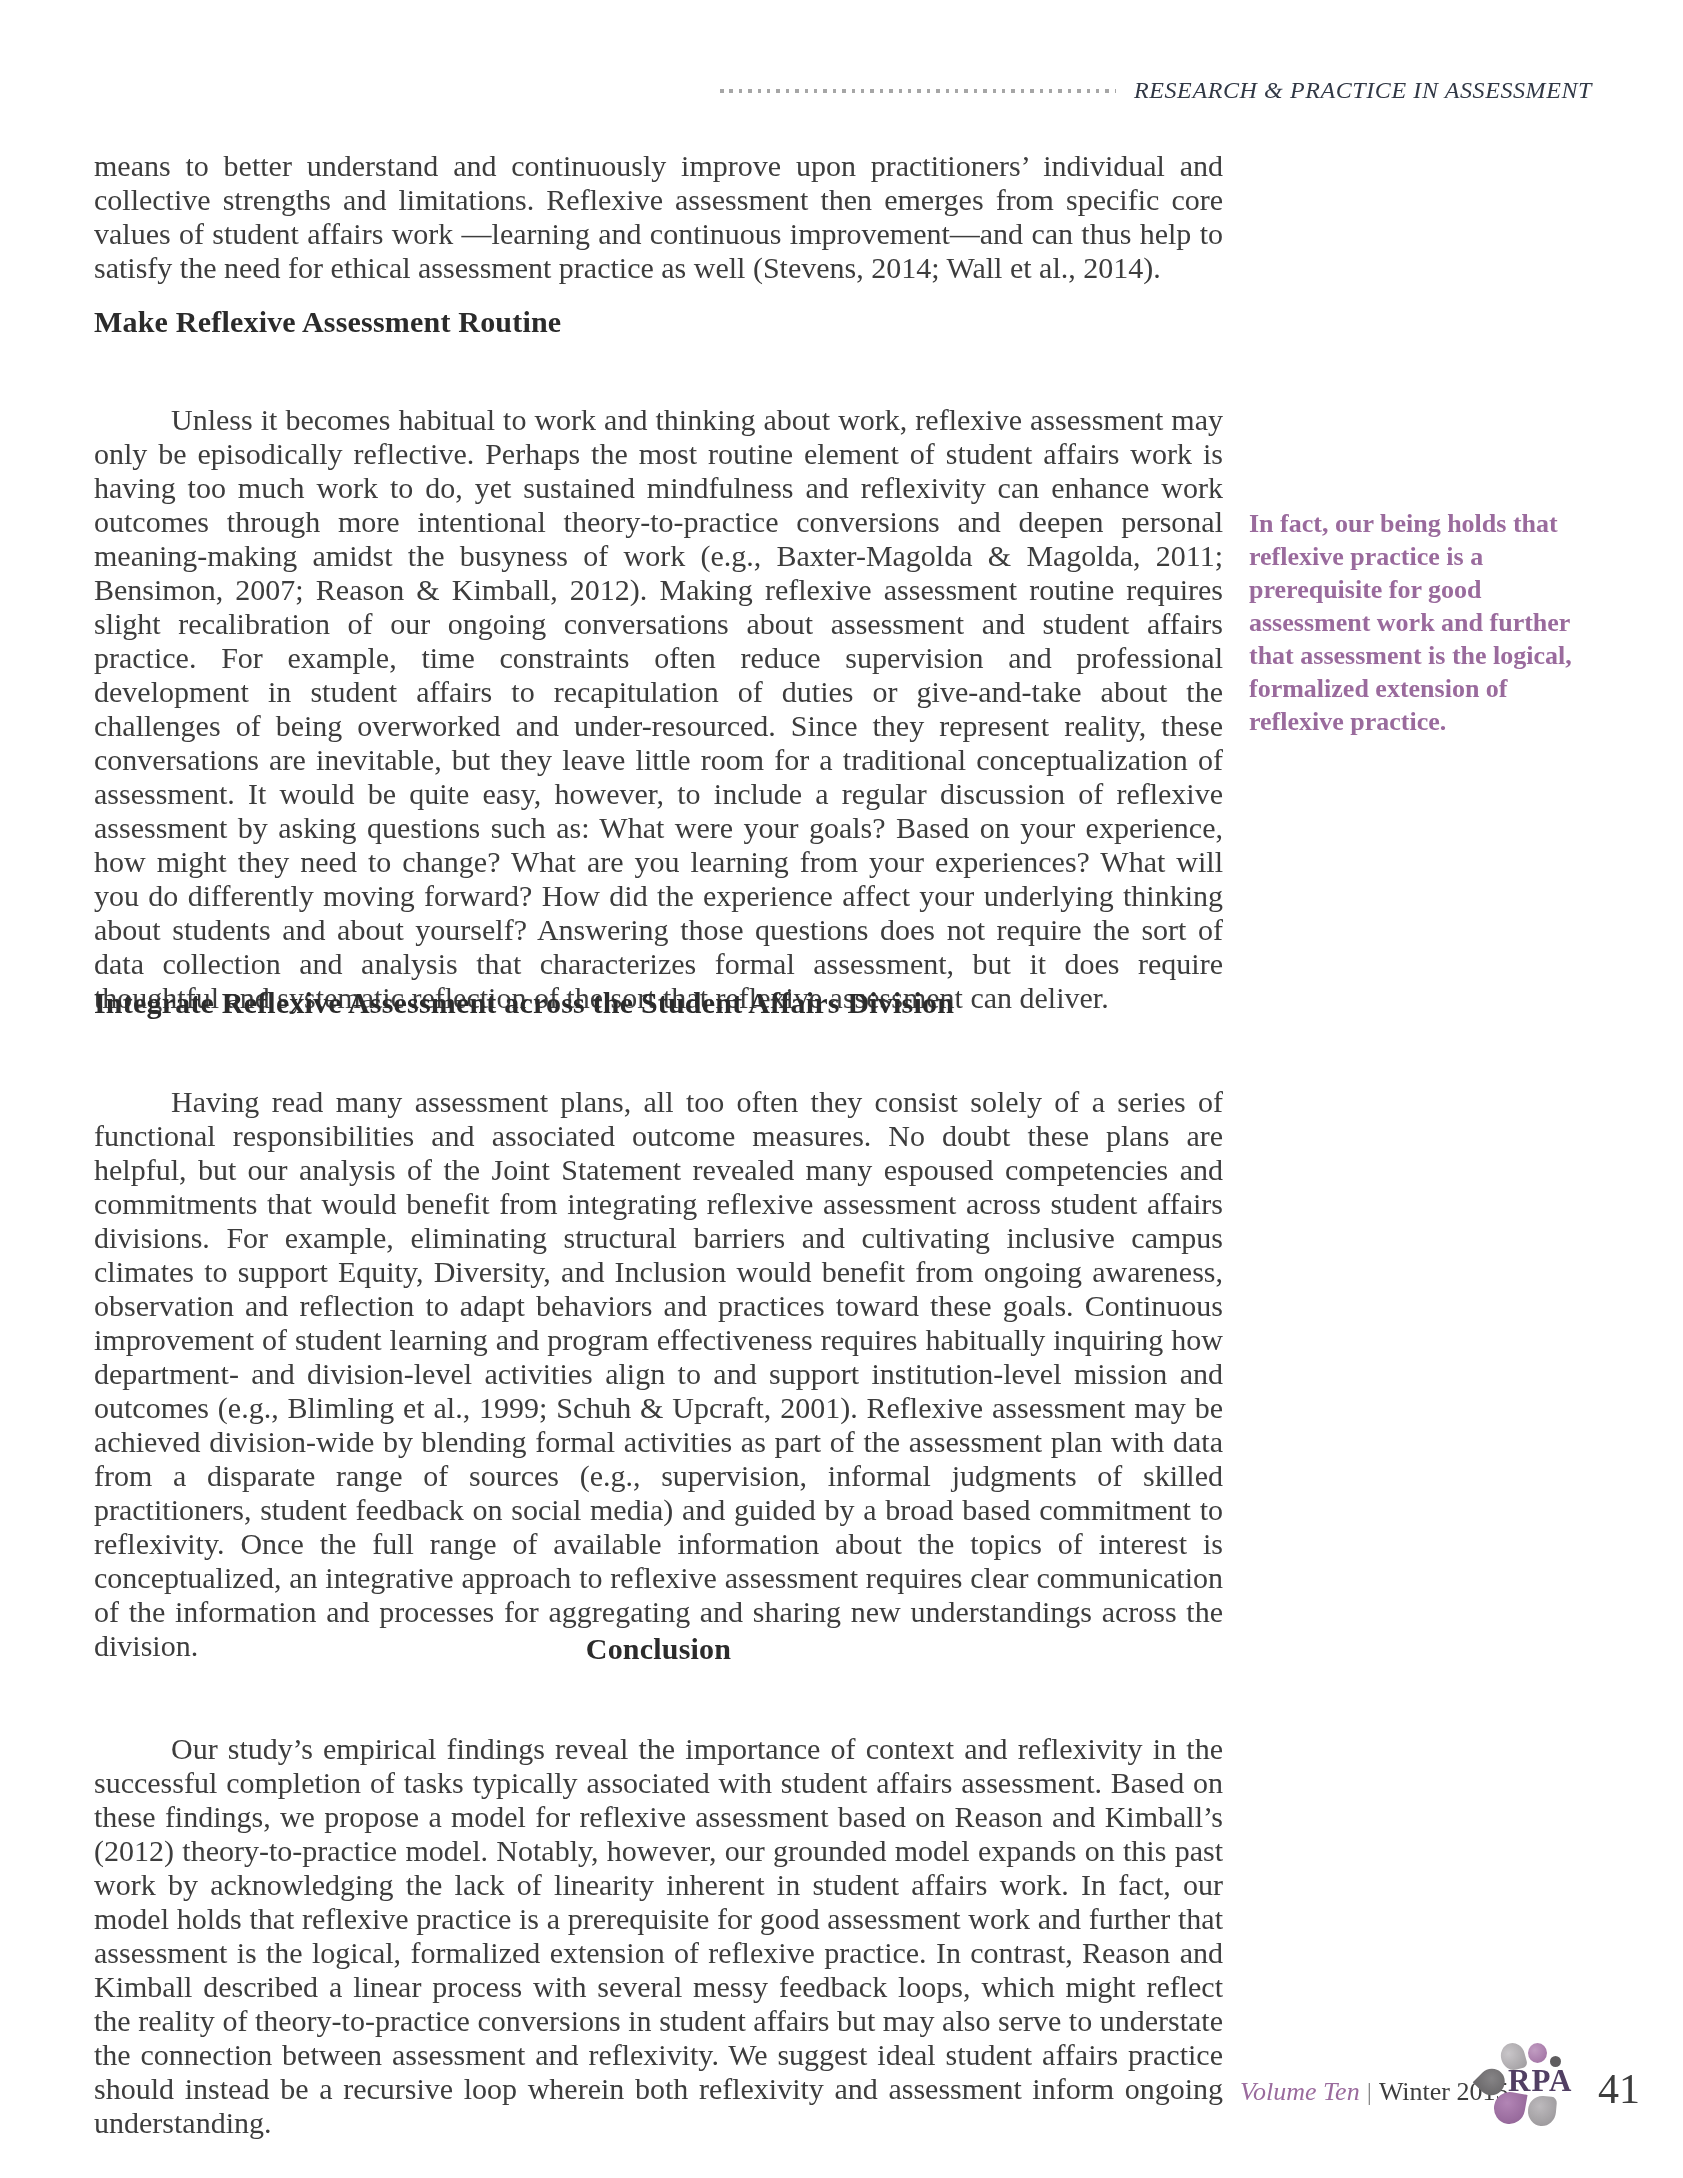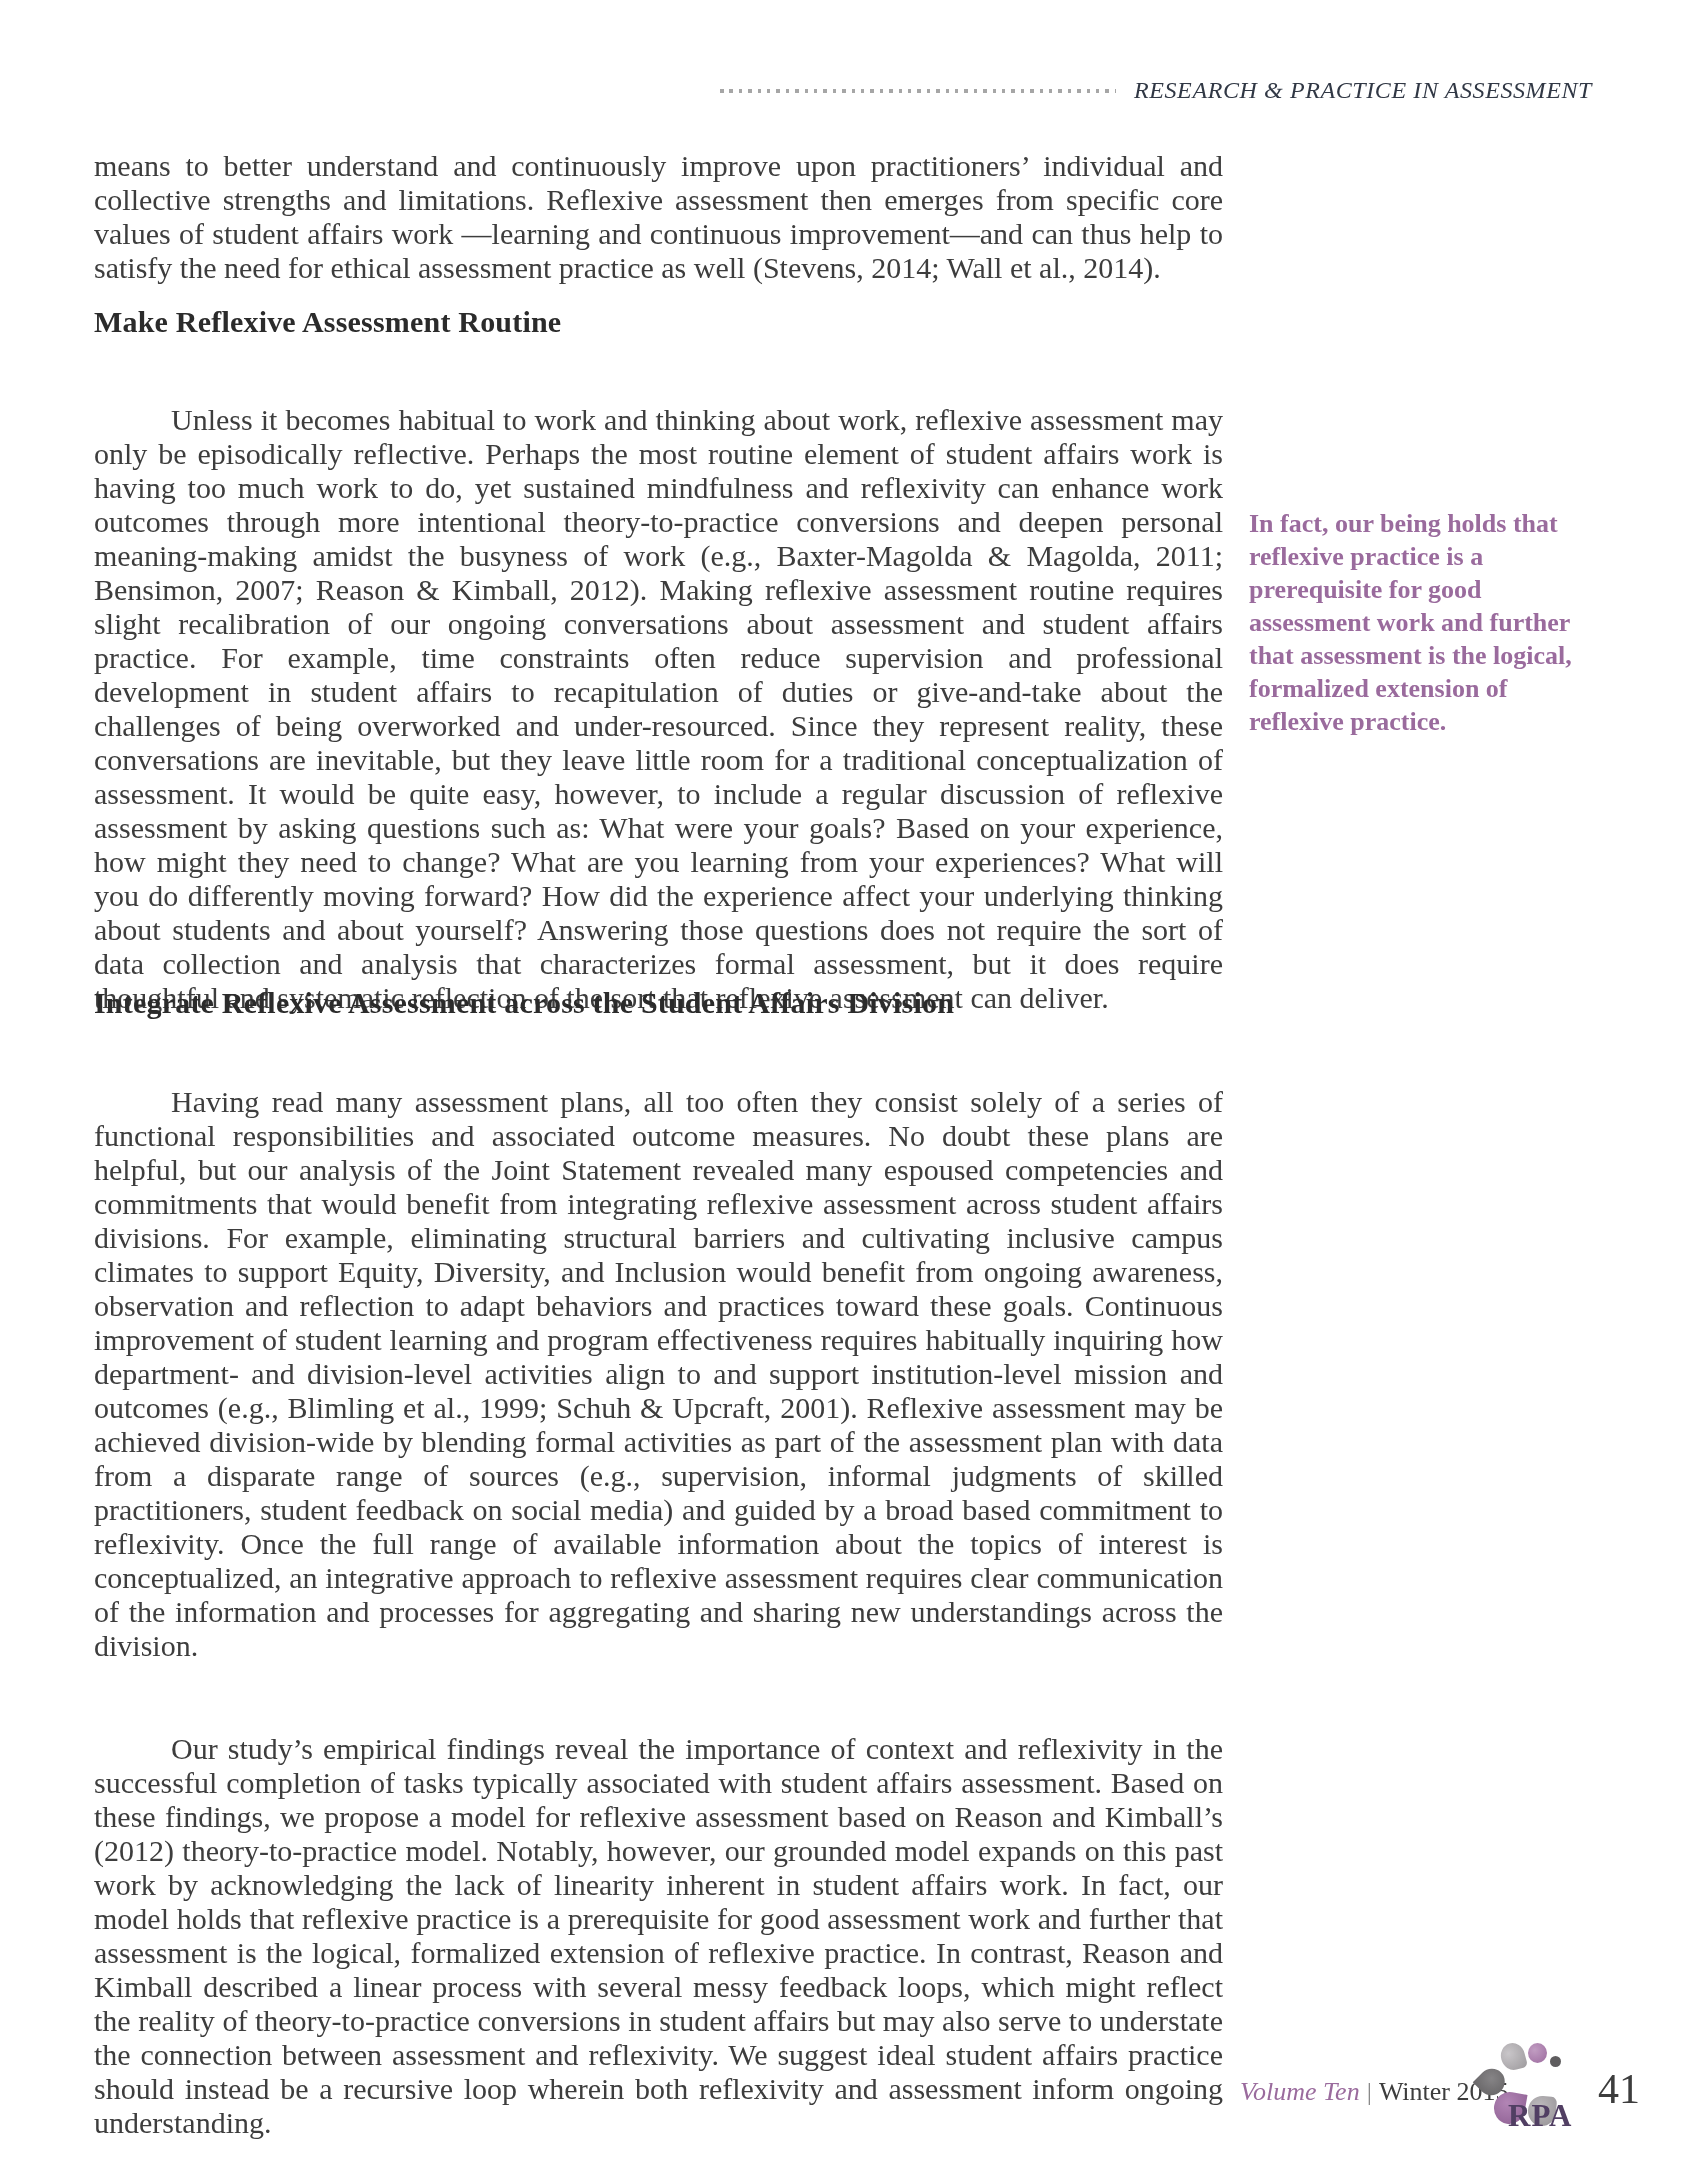--- a/index.html
+++ b/index.html
@@ -52,21 +52,21 @@
   .issue { color:#3d3d3d; }
   .page-num {
     position:absolute; top:2065px; left:1598px;
     font-size:42px; color:#3d3d3d;
   }
 
   
   .logo { position:absolute; top:2037px; left:1471px; width:121px; height:111px; }
   .logo-text {
     position:absolute; left:37px; top:26px;
-    font-size:31px; font-weight:bold; color:#513f63; letter-spacing:1px;margin-top:35px;
+    font-size:31px; font-weight:bold; color:#513f63; letter-spacing:1px;
   }
   .petal { position:absolute; }
   .petal-a { left:30px; top:6px;  width:24px; height:27px;
     background:radial-gradient(circle at 35% 35%, #c9c6c9, #9d9a9d);
     border-radius:50% 50% 20% 50%; transform:rotate(-15deg); }
   .petal-b { left:57px; top:6px;  width:19px; height:20px;
     background:radial-gradient(circle at 35% 35%, #c19dc2, #9c6a9e);
     border-radius:50%; }
   .petal-c { left:79px; top:19px; width:11px; height:11px;
     background:#5f5d5f; border-radius:50%; }
@@ -104,20 +104,23 @@
   <div class="pull-quote" style="top:507px;">In fact, our being holds that reflexive practice is a prerequisite for good assessment work and further that assessment is the logical, formalized extension of reflexive practice.</div>
 
   <div class="col" style="top:986px;">
     <h2 class="sec-heading">Integrate Reflexive Assessment across the Student Affairs Division</h2>
   </div>
   <div class="col" style="top:1038px;">
     <p class="para indent">Having read many assessment plans, all too often they consist solely of a series of functional responsibilities and associated outcome measures. No doubt these plans are helpful, but our analysis of the Joint Statement revealed many espoused competencies and commitments that would benefit from integrating reflexive assessment across student affairs divisions. For example, eliminating structural barriers and cultivating inclusive campus climates to support Equity, Diversity, and Inclusion would benefit from ongoing awareness, observation and reflection to adapt behaviors and practices toward these goals. Continuous improvement of student learning and program effectiveness requires habitually inquiring how department- and division-level activities align to and support institution-level mission and outcomes (e.g., Blimling et al., 1999; Schuh &amp; Upcraft, 2001). Reflexive assessment may be achieved division-wide by blending formal activities as part of the assessment plan with data from a disparate range of sources (e.g., supervision, informal judgments of skilled practitioners, student feedback on social media) and guided by a broad based commitment to reflexivity. Once the full range of available information about the topics of interest is conceptualized, an integrative approach to reflexive assessment requires clear communication of the information and processes for aggregating and sharing new understandings across the division.</p>
   </div>
 
 
+  <div class="col" style="top:1632px;">
+    <h2 class="sec-heading centered">Conclusion</h2>
+  </div>
   <div class="col" style="top:1685px;">
     <p class="para indent">Our study’s empirical findings reveal the importance of context and reflexivity in the successful completion of tasks typically associated with student affairs assessment. Based on these findings, we propose a model for reflexive assessment based on Reason and Kimball’s (2012) theory-to-practice model. Notably, however, our grounded model expands on this past work by acknowledging the lack of linearity inherent in student affairs work. In fact, our model holds that reflexive practice is a prerequisite for good assessment work and further that assessment is the logical, formalized extension of reflexive practice. In contrast, Reason and Kimball described a linear process with several messy feedback loops, which might reflect the reality of theory-to-practice conversions in student affairs but may also serve to understate the connection between assessment and reflexivity. We suggest ideal student affairs practice should instead be a recursive loop wherein both reflexivity and assessment inform ongoing understanding.</p>
   </div>
 
   <div class="footer-cite">
     <span class="vol">Volume Ten</span><span class="sep">|</span><span class="issue">Winter 2015</span>
   </div>
 
   <div class="logo">
     <div class="petal petal-a"></div>

